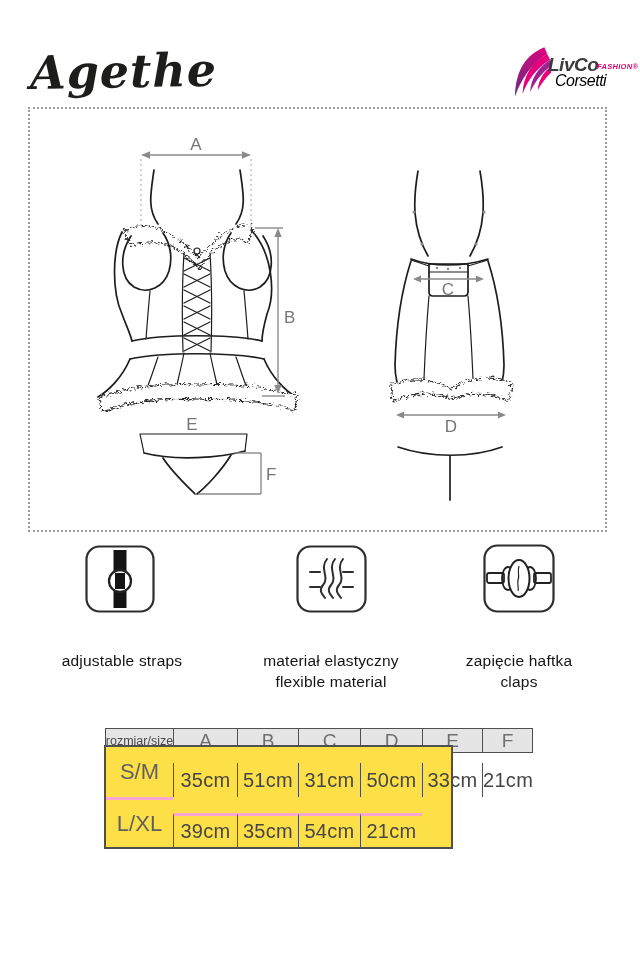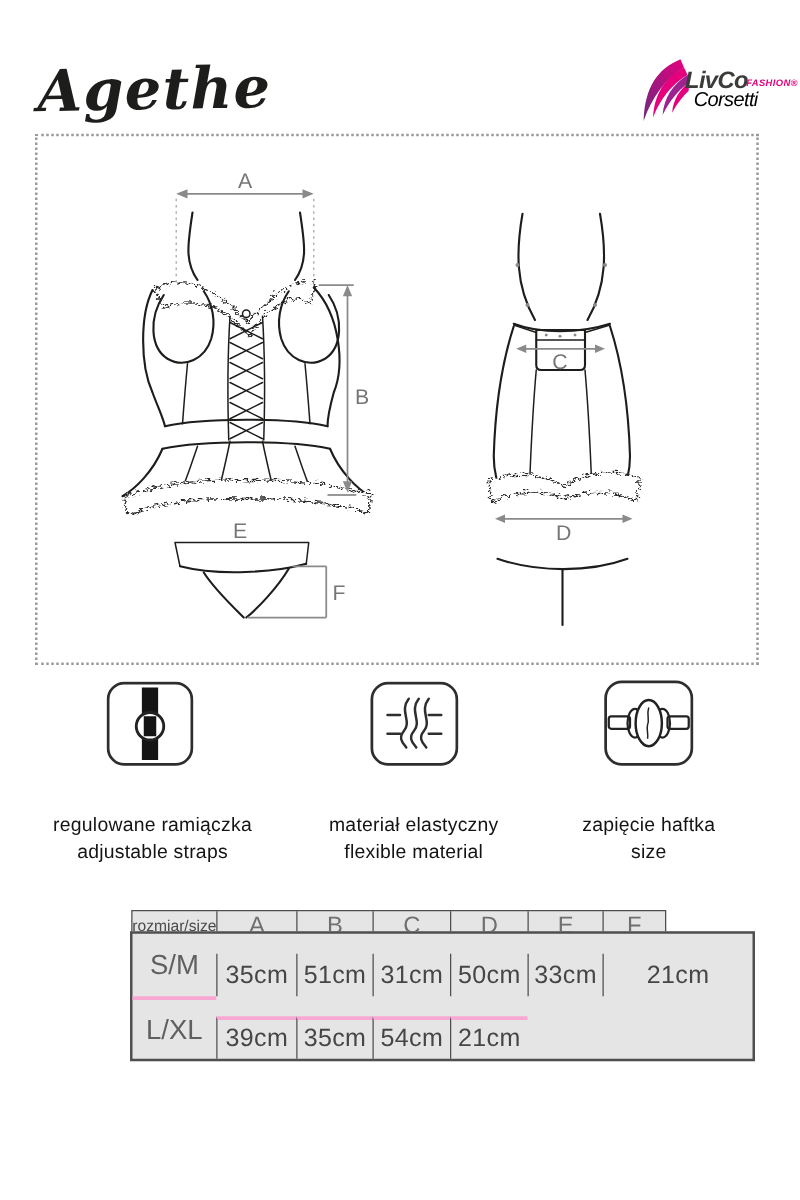--- a/index.html
+++ b/index.html
@@ -40,24 +40,24 @@
     position:absolute;width:230px;text-align:center;
     font-size:15.5px;line-height:21px;color:#141414;letter-spacing:0.2px;
   }
   
   #table-header{
     left:105px;top:728px;width:428px;height:25px;
     display:grid;grid-template-columns:67px 64px 61px 62px 62px 60px auto;
     border:1px solid #4f4f4f;box-sizing:border-box;background:#e5e5e5;
   }
   #table-body{
-    left:104px;top:745px;width:500px;height:104px;
+    left:104px;top:745px;width:349px;height:104px;
     display:grid;grid-template-columns:67px 64px 61px 62px 62px 60px auto;
     grid-auto-rows:1fr;
-    border:2px solid #4f4f4f;box-sizing:border-box;background:#e5e5e5;
+    border:2px solid #4f4f4f;box-sizing:border-box;background:#fde047;
   }
   .th,.td{
     display:flex;align-items:center;justify-content:center;
     box-sizing:border-box;border-left:1px solid #4f4f4f;
   }
   .first-col{border-left:none;}
   .r2{border-top:3px solid #f9a8d4;}
   .th-size{font-size:12.5px;color:#4a4a4a;}
   .th-letter{font-size:19px;color:#6f6f6f;}
   .td-label{font-size:22px;color:#606060;}
@@ -238,30 +238,29 @@
     <rect x="4" y="29" width="17" height="10" rx="2"></rect>
     <rect x="51" y="29" width="17" height="10" rx="2"></rect>
     <ellipse cx="25" cy="34.5" rx="6" ry="11.5" fill="none"></ellipse>
     <ellipse cx="47" cy="34.5" rx="6" ry="11.5" fill="none"></ellipse>
     <ellipse cx="36" cy="34.5" rx="10.5" ry="18.5" stroke-width="2"></ellipse>
   </g>
   <path d="M36,22 C34,28 37,32 35,36 C34,40 36,44 35,47" stroke="#222222" stroke-width="1.2" fill="none"></path>
 </svg>
 
 <div class="feat-label" style="left:7px;top:650px">
-  <div>regulowane ramiączka</div>
   <div>adjustable straps</div>
 </div>
 <div class="feat-label" style="left:216px;top:650px">
   <div>materiał elastyczny</div>
   <div>flexible material</div>
 </div>
 <div class="feat-label" style="left:404px;top:650px">
   <div>zapięcie haftka</div>
-  <div>size</div>
+  <div>claps</div>
 </div>
 
 <div id="table-header" class="abs">
   <div class="th first-col th-size">rozmiar/size</div>
   <div class="th th-letter">A</div>
   <div class="th th-letter">B</div>
   <div class="th th-letter">C</div>
   <div class="th th-letter">D</div>
   <div class="th th-letter">E</div>
   <div class="th th-letter">F</div>

